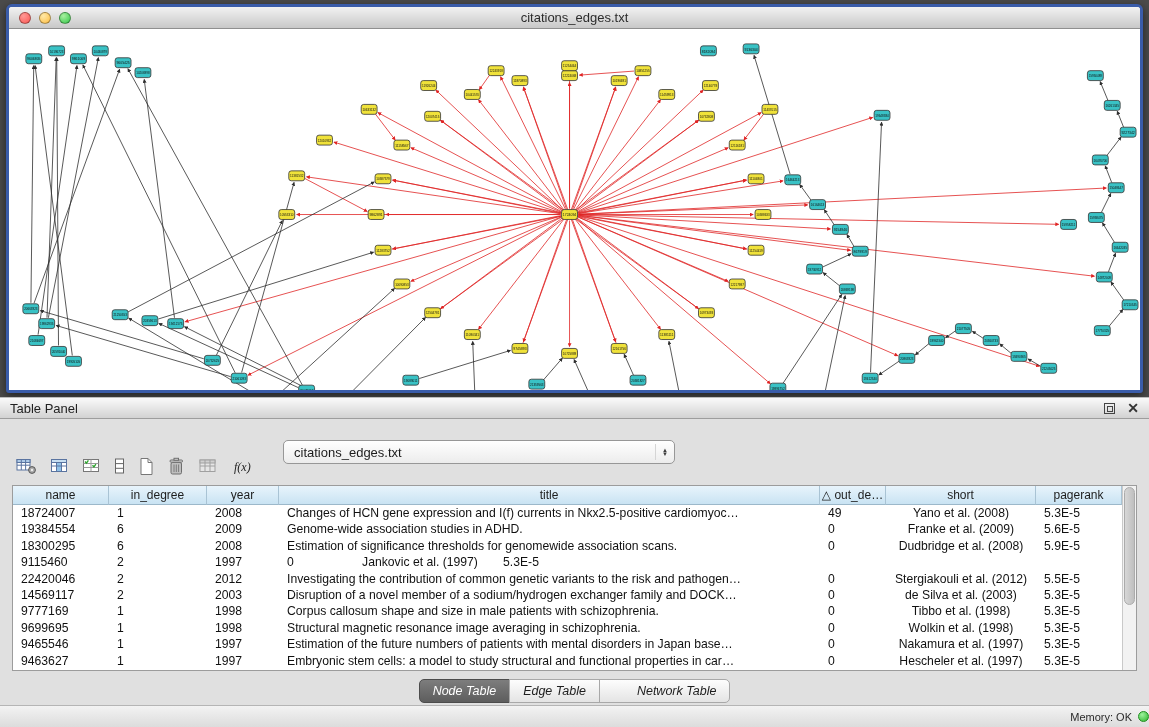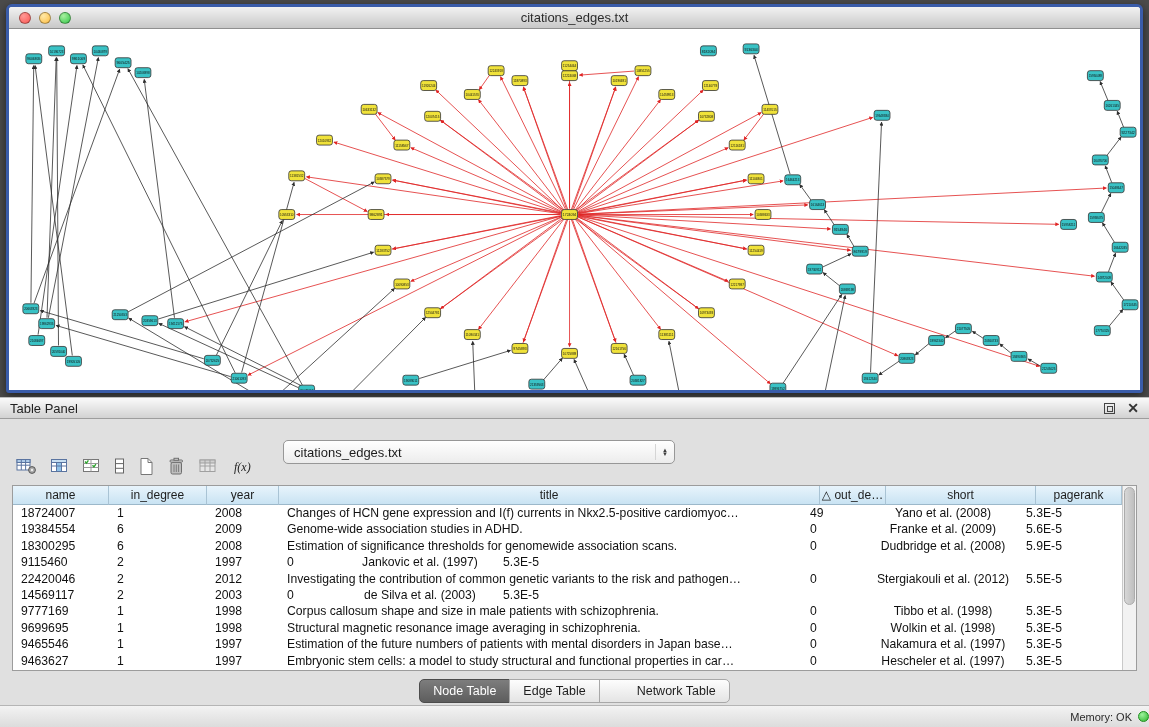--- a/index.html
+++ b/index.html
@@ -29,30 +29,30 @@
   .panel-body { background:#e0e0e0; height:286px; }
   .toolbar { display:flex; align-items:center; gap:13px; padding:9px 16px 7px 16px; }
   .tbicon { display:inline-flex; align-items:center; justify-content:center; height:20px;margin-top:28px; }
   .combo { margin-left:14px; width:392px; height:24px; border:1px solid #979797; border-radius:5px; background:linear-gradient(#ffffff,#ececec); display:flex; align-items:center; padding:0 6px 0 10px; font-size:13px; color:#1c1c1c; box-shadow:0 1px 1px rgba(255,255,255,.8) inset; }
   .combo .cval { flex:1; white-space:nowrap; overflow:hidden; }
   .spin { display:flex; flex-direction:column; line-height:4px; font-size:6px; color:#3c3c3c; padding-left:6px; border-left:1px solid #d5d5d5; height:16px; justify-content:center; }
 
   .tablewrap { margin:2px 12px 0 12px; background:#fff; border:1px solid #9c9c9c; position:relative; height:186px; overflow:hidden; }
   .thead { display:flex; height:19px; padding-right:14px; }
   .th { background:linear-gradient(#e8f4fc,#c9e3f3); border-right:1px solid #a9c3d4; border-bottom:1px solid #9cb8ca; font-size:12px; color:#1d1d1d; text-align:center; line-height:18px; white-space:nowrap; overflow:hidden; }
-  .tbody { padding-right:32px; }
+  .tbody { padding-right:14px; }
   .tr { display:flex; height:16.4px; background:#fff; }
   .td { font-size:12.2px; color:#111; line-height:16.4px; padding-left:8px; white-space:nowrap; overflow:hidden; }
   .td.c5 { text-align:center; padding-left:0; }
   .c0{width:96px;flex:0 0 96px} .c1{width:98px;flex:0 0 98px} .c2{width:72px;flex:0 0 72px}
   .c3{flex:1 1 auto; min-width:0;} .c4{width:66px;flex:0 0 66px} .c5{width:150px;flex:0 0 150px} .c6{width:86px;flex:0 0 86px}
   .vscroll { position:absolute; top:0; right:0; width:14px; bottom:0; background:#f2f2f2; border-left:1px solid #c9c9c9; }
   .vthumb { position:absolute; top:1px; left:1px; right:1px; height:64%; border-radius:6px; background:linear-gradient(90deg,#d7d7d7,#bfbfbf); border:1px solid #ababab; }
 
-  .tabsrow { display:flex; justify-content:center; align-items:center; margin-top:8px; }
+  .tabsrow { display:flex; justify-content:center; align-items:center; margin-top:8px;font-style:italic; }
   .tab { font-size:12.5px; padding:4px 13px; border:1px solid #a8a8a8; background:linear-gradient(#fdfdfd,#e4e4e4); color:#1e1e1e; margin-left:-1px; }
   .tab:first-child { border-radius:5px 0 0 5px; margin-left:0; }
   .tab:last-child { border-radius:0 5px 5px 0;padding-left:37px; }
   .tab.active { background:linear-gradient(#7d7d7d,#5d5d5d); color:#fff; border-color:#4c4c4c; }
 
   .statusbar { position:absolute; left:0; right:0; bottom:0; height:22px; background:linear-gradient(#f3f3f3,#dcdcdc); border-top:1px solid #b5b5b5; display:flex; justify-content:flex-end; align-items:center; gap:6px; padding-right:0; font-size:11px; color:#2b2b2b; }
   .memdot { width:11px; height:11px; border-radius:50%; background:radial-gradient(circle at 35% 30%, #9df29d, #2db52d); border:1px solid #1e8f1e; }
 </style>
 </head>
 <body>
@@ -685,20 +685,21 @@
           <div class="td c2">2012</div>
           <div class="td c3">Investigating the contribution of common genetic variants to the risk and pathogen…</div>
           <div class="td c4">0</div>
           <div class="td c5">Stergiakouli et al. (2012)</div>
           <div class="td c6">5.5E-5</div>
         </div>
         <div class="tr">
           <div class="td c0">14569117</div>
           <div class="td c1">2</div>
           <div class="td c2">2003</div>
+          <div class="td c3">Disruption of a novel member of a sodium/hydrogen exchanger family and DOCK…</div>
           <div class="td c4">0</div>
           <div class="td c5">de Silva et al. (2003)</div>
           <div class="td c6">5.3E-5</div>
         </div>
         <div class="tr">
           <div class="td c0">9777169</div>
           <div class="td c1">1</div>
           <div class="td c2">1998</div>
           <div class="td c3">Corpus callosum shape and size in male patients with schizophrenia.</div>
           <div class="td c4">0</div>

